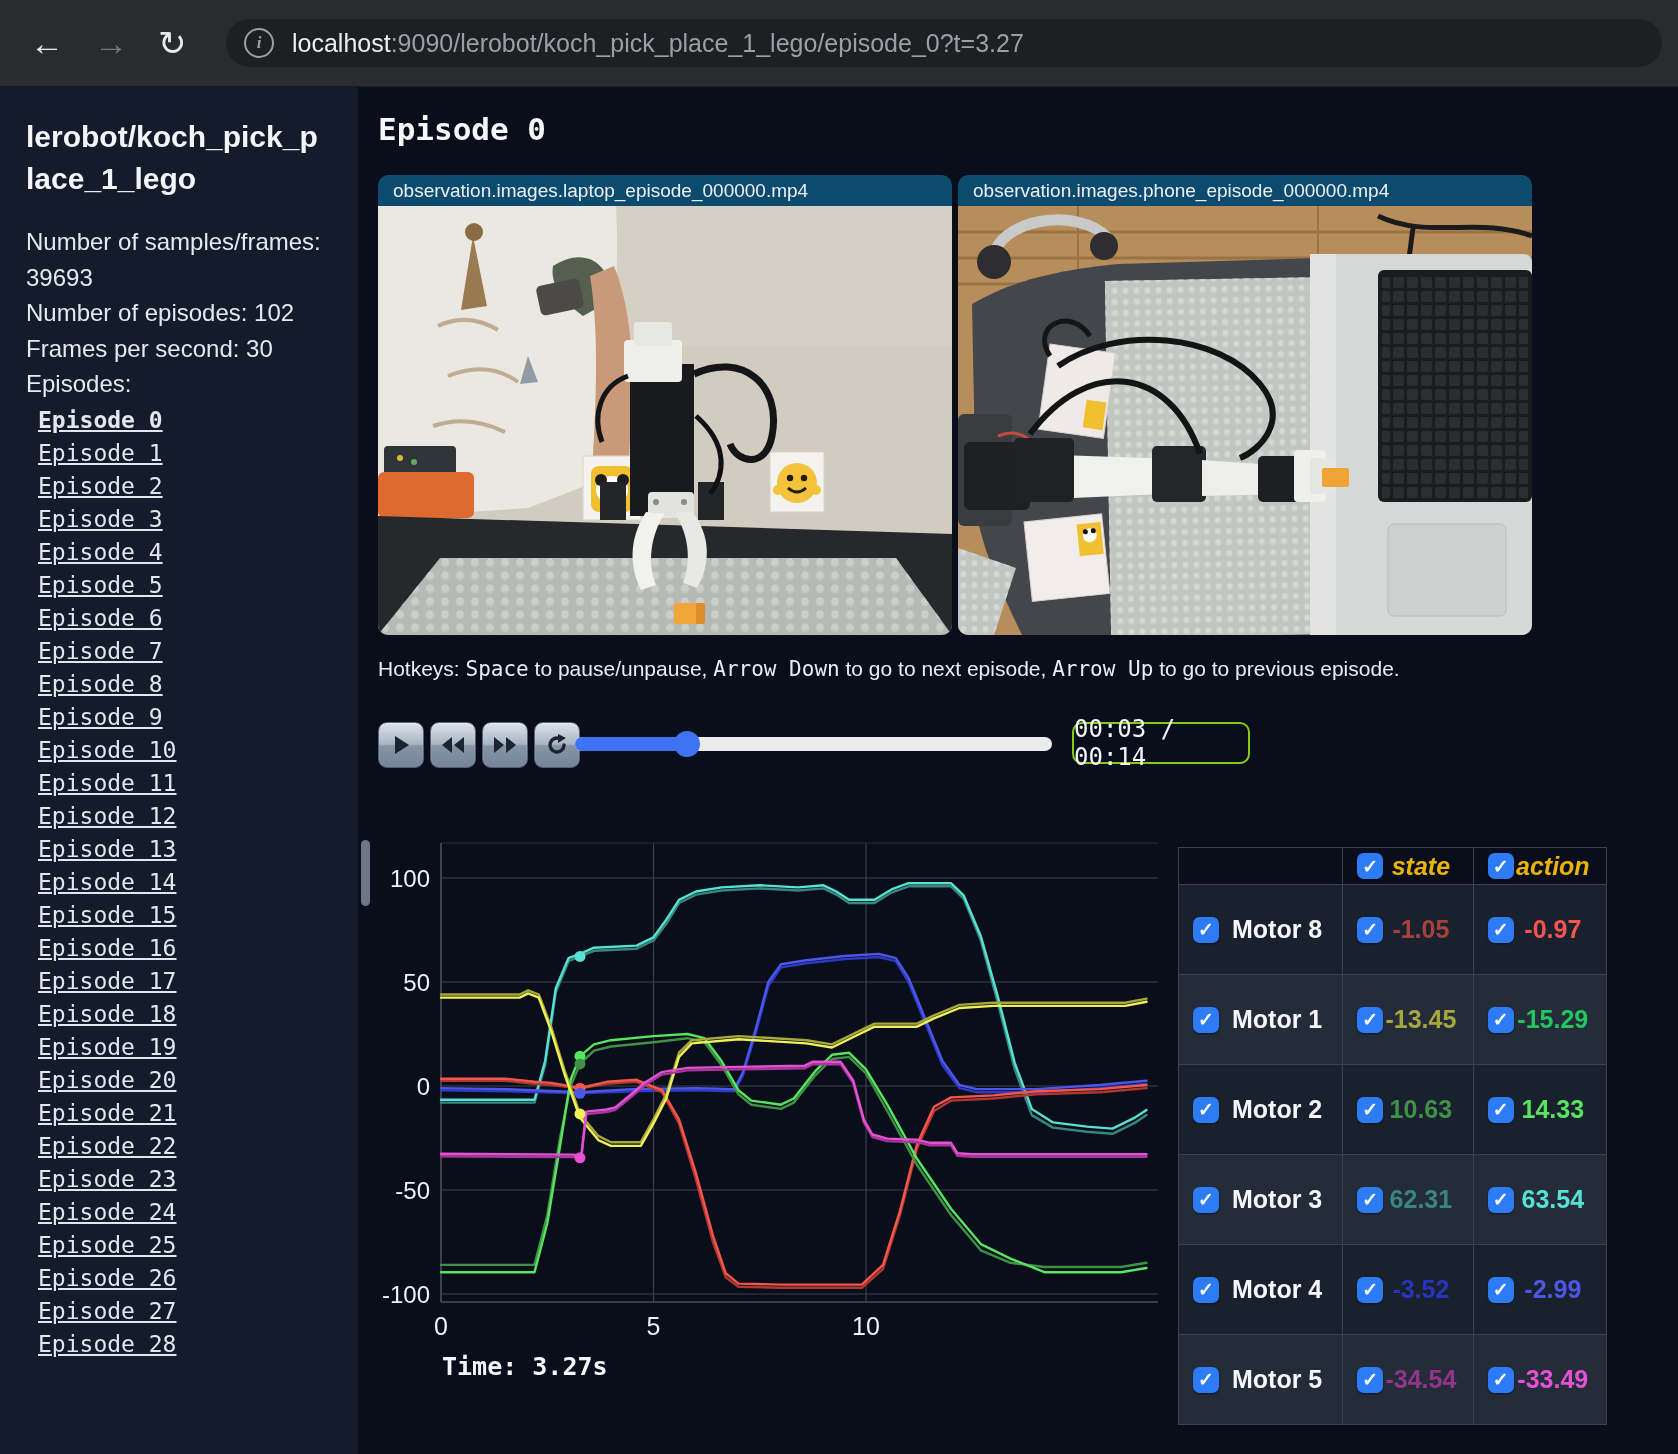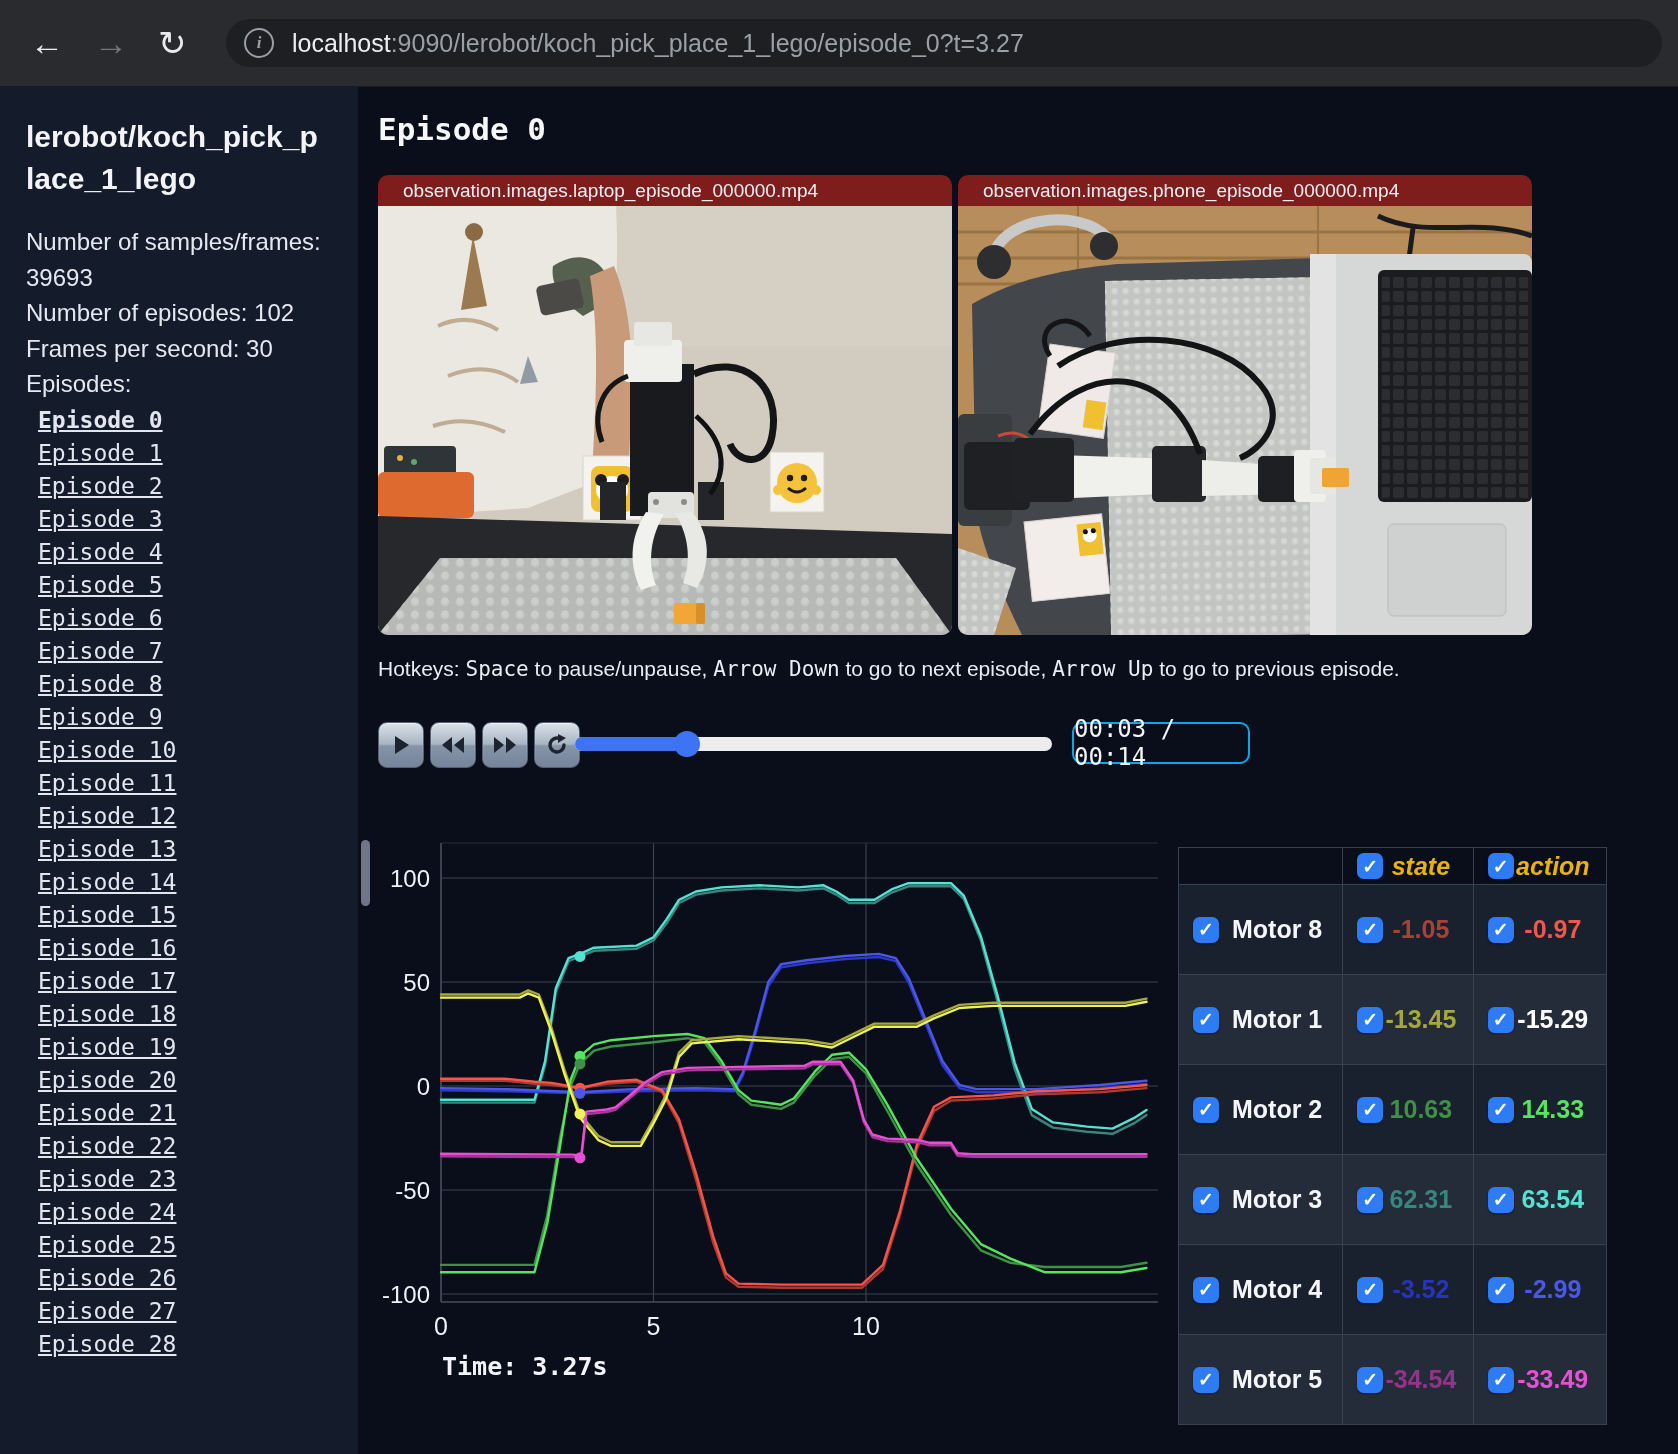--- a/index.html
+++ b/index.html
@@ -31,38 +31,38 @@
            cursor:pointer;white-space:nowrap;}
   .ep-link.active{font-weight:bold;}
   #scroll-thumb{position:absolute;left:361px;top:840px;width:9px;height:66px;border-radius:5px;
                 background:#6e7687;}
 
   
   #main{position:absolute;left:358px;top:86px;width:1320px;height:1368px;}
   #ep-title{position:absolute;left:20px;top:25px;font-size:31px;font-weight:bold;color:#f5f7fa;}
   .vid-panel{position:absolute;top:89px;width:574px;height:460px;border-radius:10px;overflow:hidden;
              background:#000;cursor:pointer;}
-  .vid-head{height:31px;background:#7f1d1d;color:#edf0f5;font-size:19px;line-height:31px;
-            padding-left:25px;white-space:nowrap;overflow:hidden;}
+  .vid-head{height:31px;background:#0c4a6e;color:#edf0f5;font-size:19px;line-height:31px;
+            padding-left:15px;white-space:nowrap;overflow:hidden;}
   .vid-body{width:574px;height:429px;}
 
   #hotkeys{position:absolute;left:20px;top:571px;font-size:21px;color:#e8ecf3;}
   #hotkeys .mono{font-size:21px;margin-top:40px;}
 
   
   .pbtn{position:absolute;top:636px;width:44px;height:44px;border-radius:9px;cursor:pointer;
         background:linear-gradient(180deg,#dbe2ea 0%,#a9b5c4 48%,#8694a7 52%,#75849a 100%);
         border:1px solid #55617a;box-shadow:inset 0 1px 1px rgba(255,255,255,.6);
         display:flex;align-items:center;justify-content:center;}
   #slider{position:absolute;left:217px;top:651px;width:477px;height:14px;border-radius:7px;
           background:#ececec;cursor:pointer;}
   #slider-fill{height:14px;border-radius:7px 0 0 7px;background:#3e74f3;}
   #slider-thumb{position:absolute;top:-6px;width:26px;height:26px;border-radius:50%;
                 background:#3e74f3;cursor:pointer;}
-  #time-pill{position:absolute;left:714px;top:636px;width:174px;height:38px;border:2px solid #0ea5e9;
+  #time-pill{position:absolute;left:714px;top:636px;width:174px;height:38px;border:2px solid #84cc16;
              border-radius:10px;color:#f2f4f8;font-size:24px;display:flex;align-items:center;
              justify-content:center;}
 
   #chart{position:absolute;left:0px;top:704px;}
   #time-label{position:absolute;left:84px;top:1266px;font-size:25px;font-weight:bold;color:#f2f4f8;}
 
   
   #motor-table{position:absolute;left:820px;top:761px;width:429px;border-collapse:collapse;}
   #motor-table td,#motor-table th{border:1px solid #3a414f;padding:0 14px;font-size:25px;}
   #motor-table th{height:36px;}
@@ -394,21 +394,21 @@
             </td>
             <td>
               <div class="cell-flex">
                 <span class="cb">✓</span>
                 <span class="val" style="color:#a6a83e">-13.45</span>
               </div>
             </td>
             <td>
               <div class="cell-flex">
                 <span class="cb">✓</span>
-                <span class="val" style="color:#ffffff">-15.29</span>
+                <span class="val" style="color:#22c55e">-15.29</span>
               </div>
             </td>
           </tr>
           <tr class="row-even">
             <td>
               <div class="cell-flex">
                 <span class="cb">✓</span>
                 <span class="motor-name">Motor 2</span>
               </div>
             </td>

